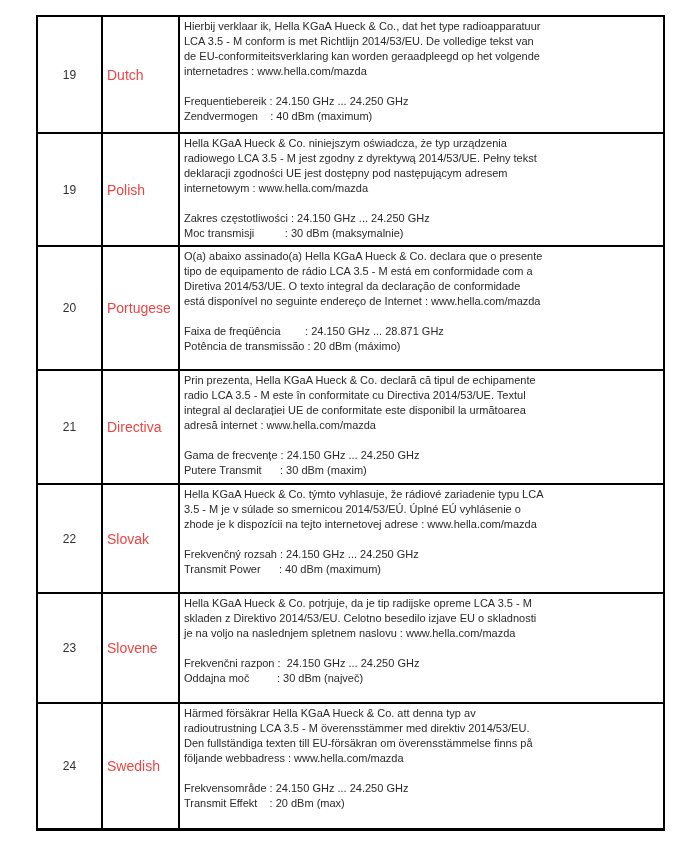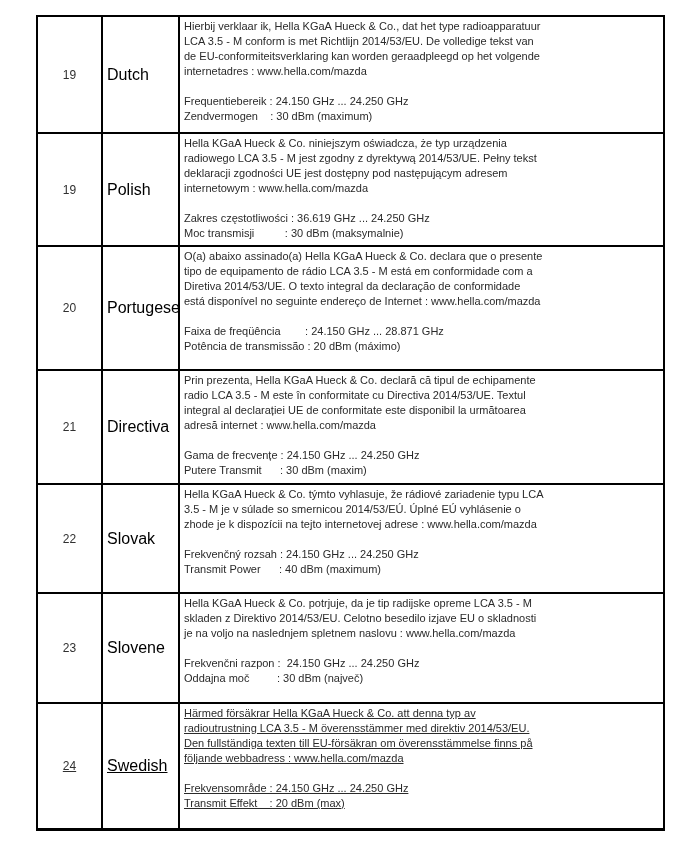--- a/index.html
+++ b/index.html
@@ -16,34 +16,34 @@
     left: 36px;
     top: 15px;
     width: 606px;
     border-collapse: collapse;
     table-layout: fixed;
   }
   table.conformity td {
     border: 2px solid #000000;
     overflow: hidden;
   }
-  tr:last-child td { border-bottom-width: 3px; text-decoration: underline; }
+  tr:last-child td { border-bottom-width: 3px; }
   td.col-num {
     width: 61px;
     text-align: center;
     vertical-align: middle;
     font-size: 12px;
     color: #303030;
   }
   td.col-lang {
     width: 70px;
     vertical-align: middle;
     padding-left: 4px;
-    font-size: 16px;
-    color: #000000;
+    font-size: 14px;
+    color: #ef4444;
   }
   td.col-text {
     width: 475px;
     vertical-align: top;
     padding: 2px 4px 2px 4px;
     font-size: 11px;
     line-height: 15px;
     color: #2a2a2a;
   }
   .decl, .freq, .pow { white-space: pre-wrap; }
@@ -66,33 +66,33 @@
         <tr class="r0">
           <td class="col-num">19</td>
           <td class="col-lang">Dutch</td>
           <td class="col-text">
             <div class="decl">Hierbij verklaar ik, Hella KGaA Hueck &amp; Co., dat het type radioapparatuur
 LCA 3.5 - M conform is met Richtlijn 2014/53/EU. De volledige tekst van
 de EU-conformiteitsverklaring kan worden geraadpleegd op het volgende
 internetadres : www.hella.com/mazda</div>
             <div class="gap"></div>
             <div class="freq">Frequentiebereik : 24.150 GHz ... 24.250 GHz</div>
-            <div class="pow">Zendvermogen    : 30 dBm (maximum)</div>
+            <div class="pow">Zendvermogen    : 40 dBm (maximum)</div>
           </td>
         </tr>
         <tr class="r1">
           <td class="col-num">19</td>
           <td class="col-lang">Polish</td>
           <td class="col-text">
             <div class="decl">Hella KGaA Hueck &amp; Co. niniejszym oświadcza, że typ urządzenia
 radiowego LCA 3.5 - M jest zgodny z dyrektywą 2014/53/UE. Pełny tekst
 deklaracji zgodności UE jest dostępny pod następującym adresem
 internetowym : www.hella.com/mazda</div>
             <div class="gap"></div>
-            <div class="freq">Zakres częstotliwości : 36.619 GHz ... 24.250 GHz</div>
+            <div class="freq">Zakres częstotliwości : 24.150 GHz ... 24.250 GHz</div>
             <div class="pow">Moc transmisji          : 30 dBm (maksymalnie)</div>
           </td>
         </tr>
         <tr class="r2">
           <td class="col-num">20</td>
           <td class="col-lang">Portugese</td>
           <td class="col-text">
             <div class="decl">O(a) abaixo assinado(a) Hella KGaA Hueck &amp; Co. declara que o presente
 tipo de equipamento de rádio LCA 3.5 - M está em conformidade com a
 Diretiva 2014/53/UE. O texto integral da declaração de conformidade

